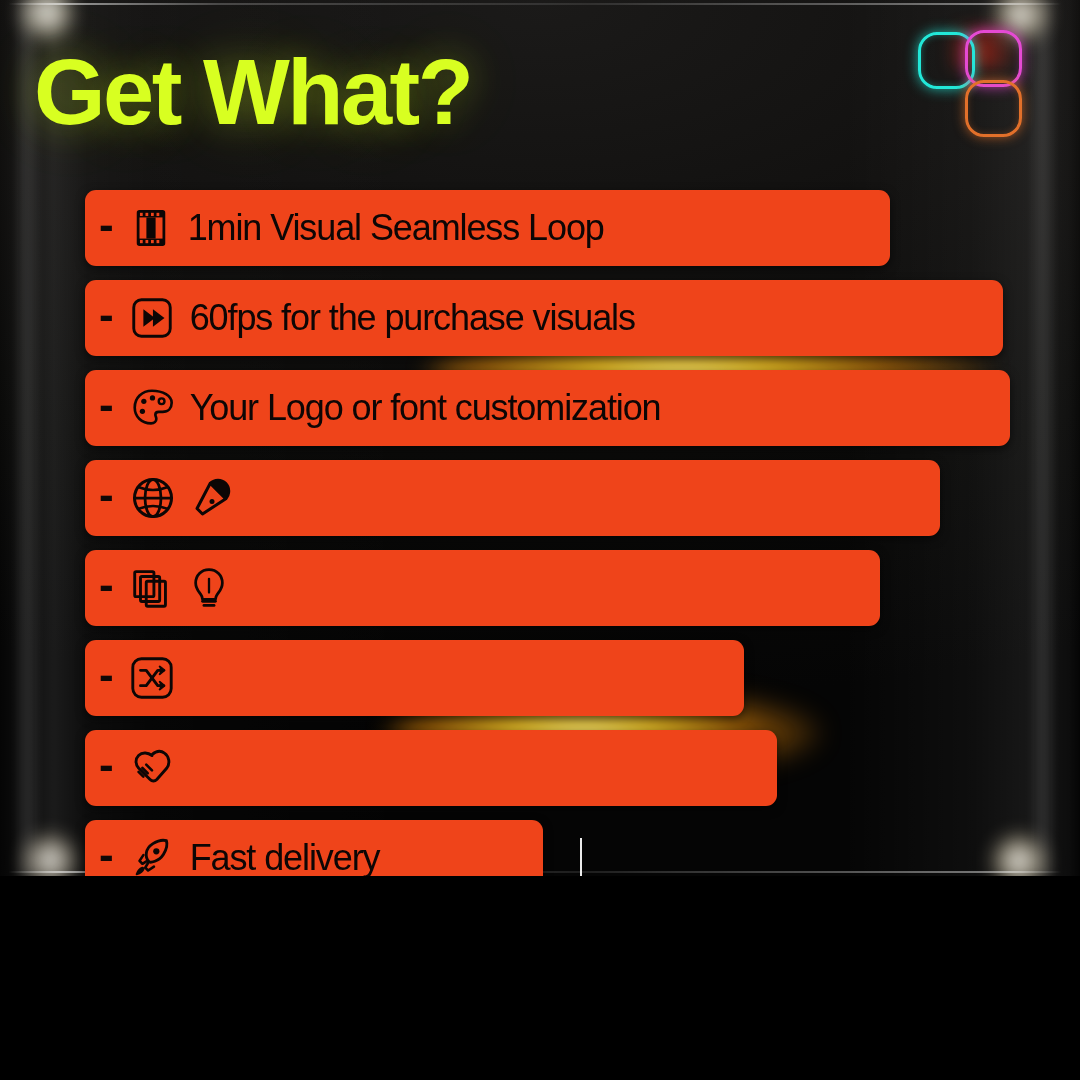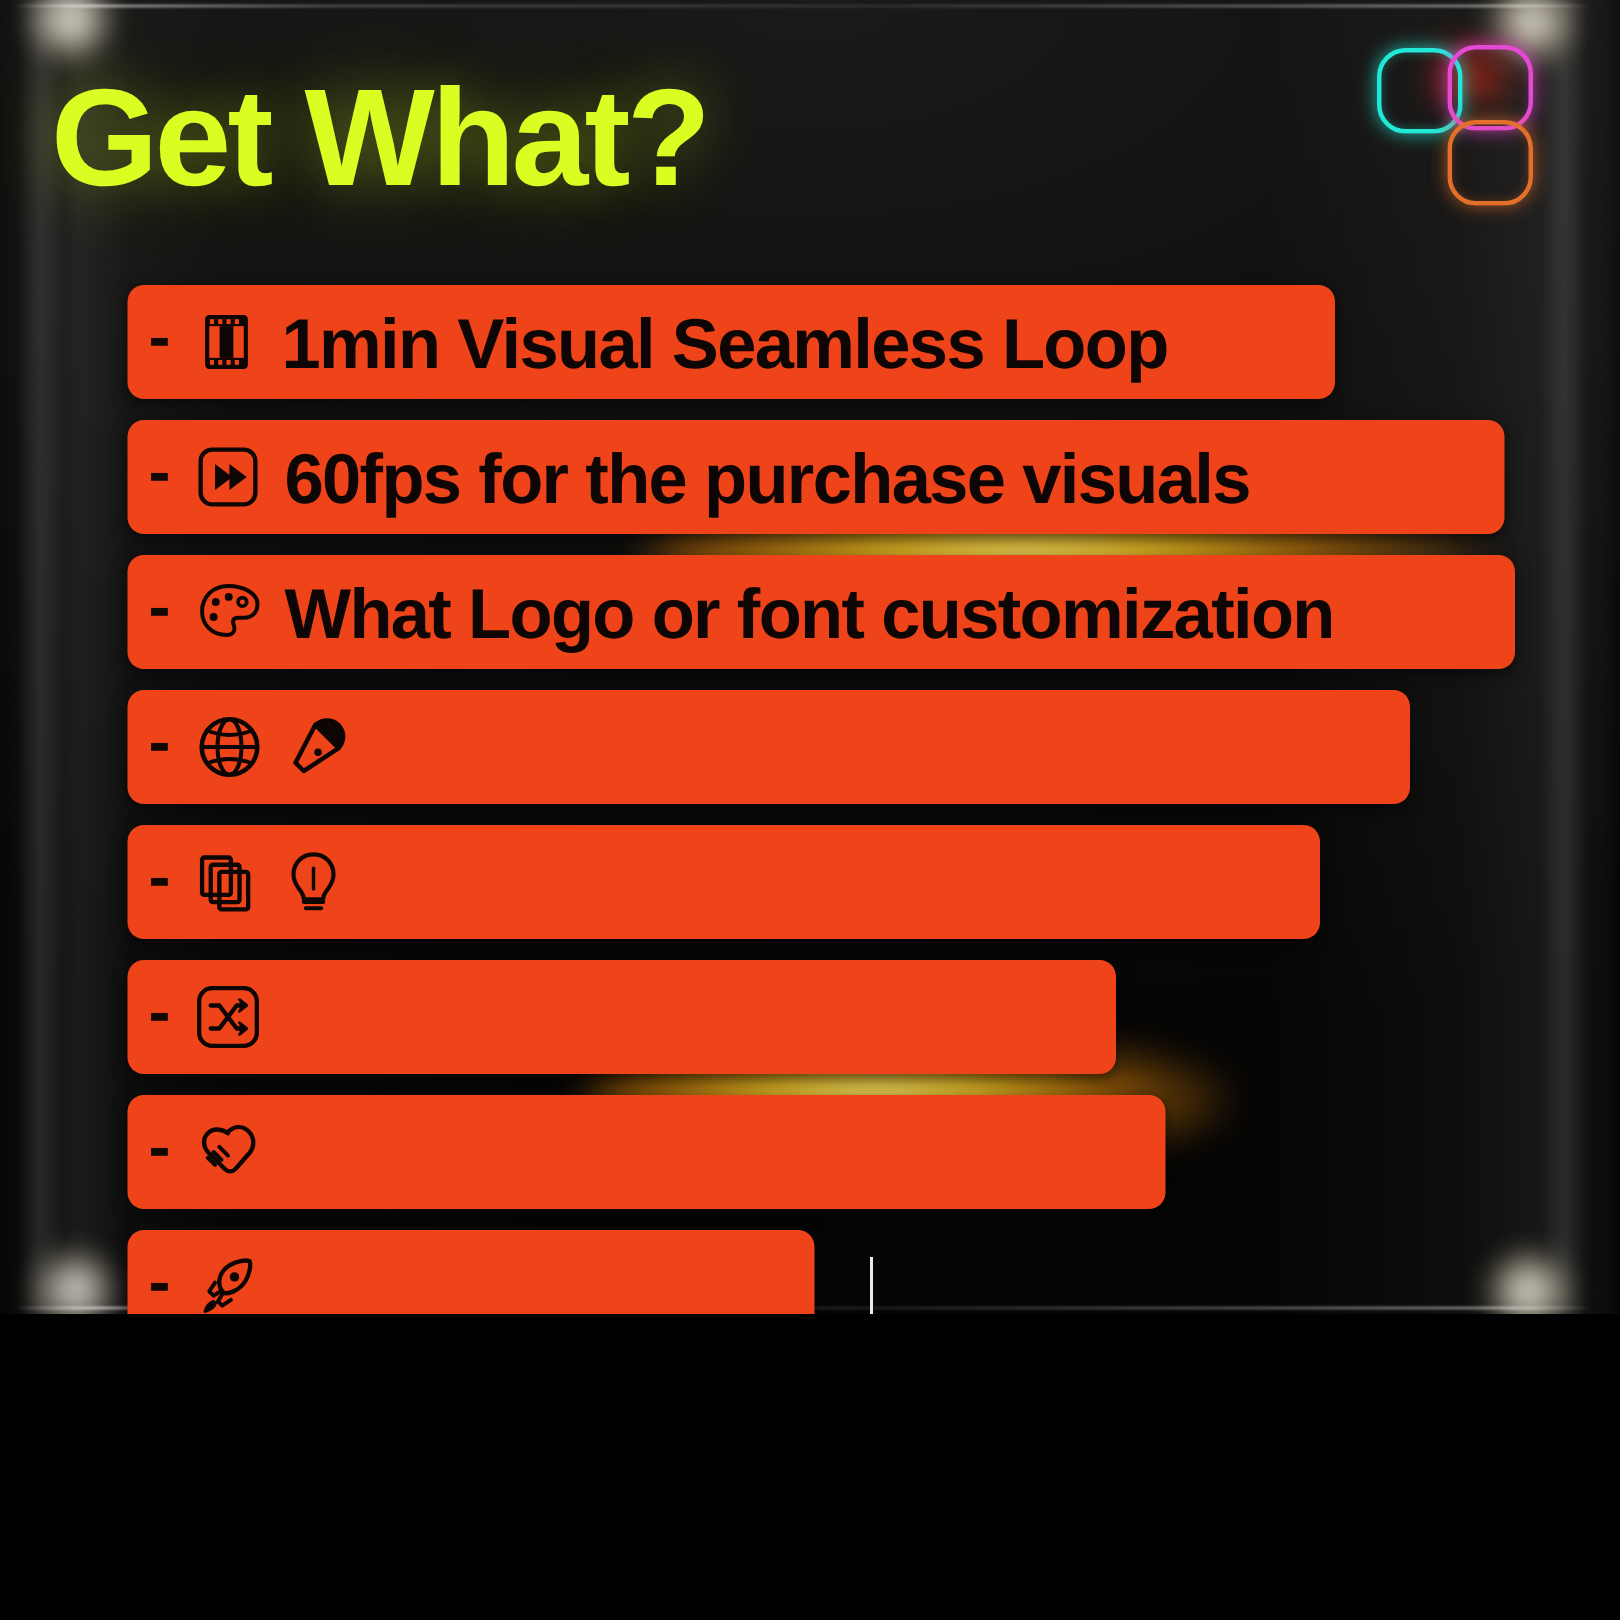--- a/index.html
+++ b/index.html
@@ -163,22 +163,22 @@
   }
   .row .icons {
     display: flex;
     align-items: center;
     gap: 10px;
     margin-right: 14px;
   }
   .row .icons svg { display: block; }
   .row .label {
     color: #0d0605;
-    font-size: 47px;
-    font-weight: 700;
+    font-size: 36px;
+    font-weight: 400;
     letter-spacing: -1.1px;
     white-space: nowrap;
     line-height: 1;
   }
 
   
   .corner-line {
     position: absolute;
     left: 437px;
     top: 838px;
@@ -269,21 +269,21 @@
           <span>
             <svg width="48" height="48" viewBox="0 0 100 100" fill="none" stroke="#0d0605" stroke-width="6" stroke-linecap="round" stroke-linejoin="round">
               <path d="M50 14c-21 0-36 15-36 35 0 20 15 33 34 33 7 0 11-4 11-9 0-4-2-6-2-9 0-4 3-6 7-6h8c12 0 19-8 19-19C91 25 73 14 50 14Z" fill="none" stroke-width="5.5"></path>
               <circle cx="33" cy="36" r="5.5" fill="#0d0605" stroke="none"></circle>
               <circle cx="51" cy="29" r="5.5" fill="#0d0605" stroke="none"></circle>
               <circle cx="30" cy="57" r="5.5" fill="#0d0605" stroke="none"></circle>
               <circle cx="70" cy="36" r="6" fill="none" stroke-width="5"></circle>
             </svg>
           </span>
         </span>
-        <span class="label">What Logo or font customization</span>
+        <span class="label">Your Logo or font customization</span>
       </div>
       <div class="row" style="width: 855px;">
         <span class="dash">-</span>
         <span class="icons">
           <span>
             <svg width="50" height="50" viewBox="0 0 100 100" fill="none" stroke="#0d0605" stroke-width="6" stroke-linecap="round" stroke-linejoin="round">
               <circle cx="50" cy="50" r="37" fill="none" stroke-width="6"></circle>
               <ellipse cx="50" cy="50" rx="16" ry="37" fill="none" stroke-width="5.5"></ellipse>
               <line x1="13" y1="50" x2="87" y2="50" stroke-width="5.5"></line>
               <path d="M20 28 Q50 40 80 28" stroke-width="5"></path>
@@ -350,16 +350,17 @@
           <span>
             <svg width="48" height="48" viewBox="0 0 100 100" fill="none" stroke="#0d0605" stroke-width="6" stroke-linecap="round" stroke-linejoin="round">
               <path d="M44 58C34 48 36 30 52 20c10-6 22-8 28-6 2 6 0 18-6 28-10 16-28 18-30 16Z" fill="none" stroke-width="6"></path>
               <circle cx="59" cy="36" r="6.5" fill="#0d0605" stroke="none"></circle>
               <path d="M42 60l-6 10 6 6 12-8" fill="none" stroke-width="5.5"></path>
               <path d="M40 56l-10 6-6-6 8-12" fill="none" stroke-width="5.5"></path>
               <path d="M30 70c-6 2-10 7-12 14 8-2 13-6 15-12Z" fill="#0d0605" stroke="#0d0605" stroke-width="4"></path>
             </svg>
           </span>
         </span>
+        <span class="label">Fast delivery</span>
       </div>
     </div>
 
 </div>
 
 </body></html>

